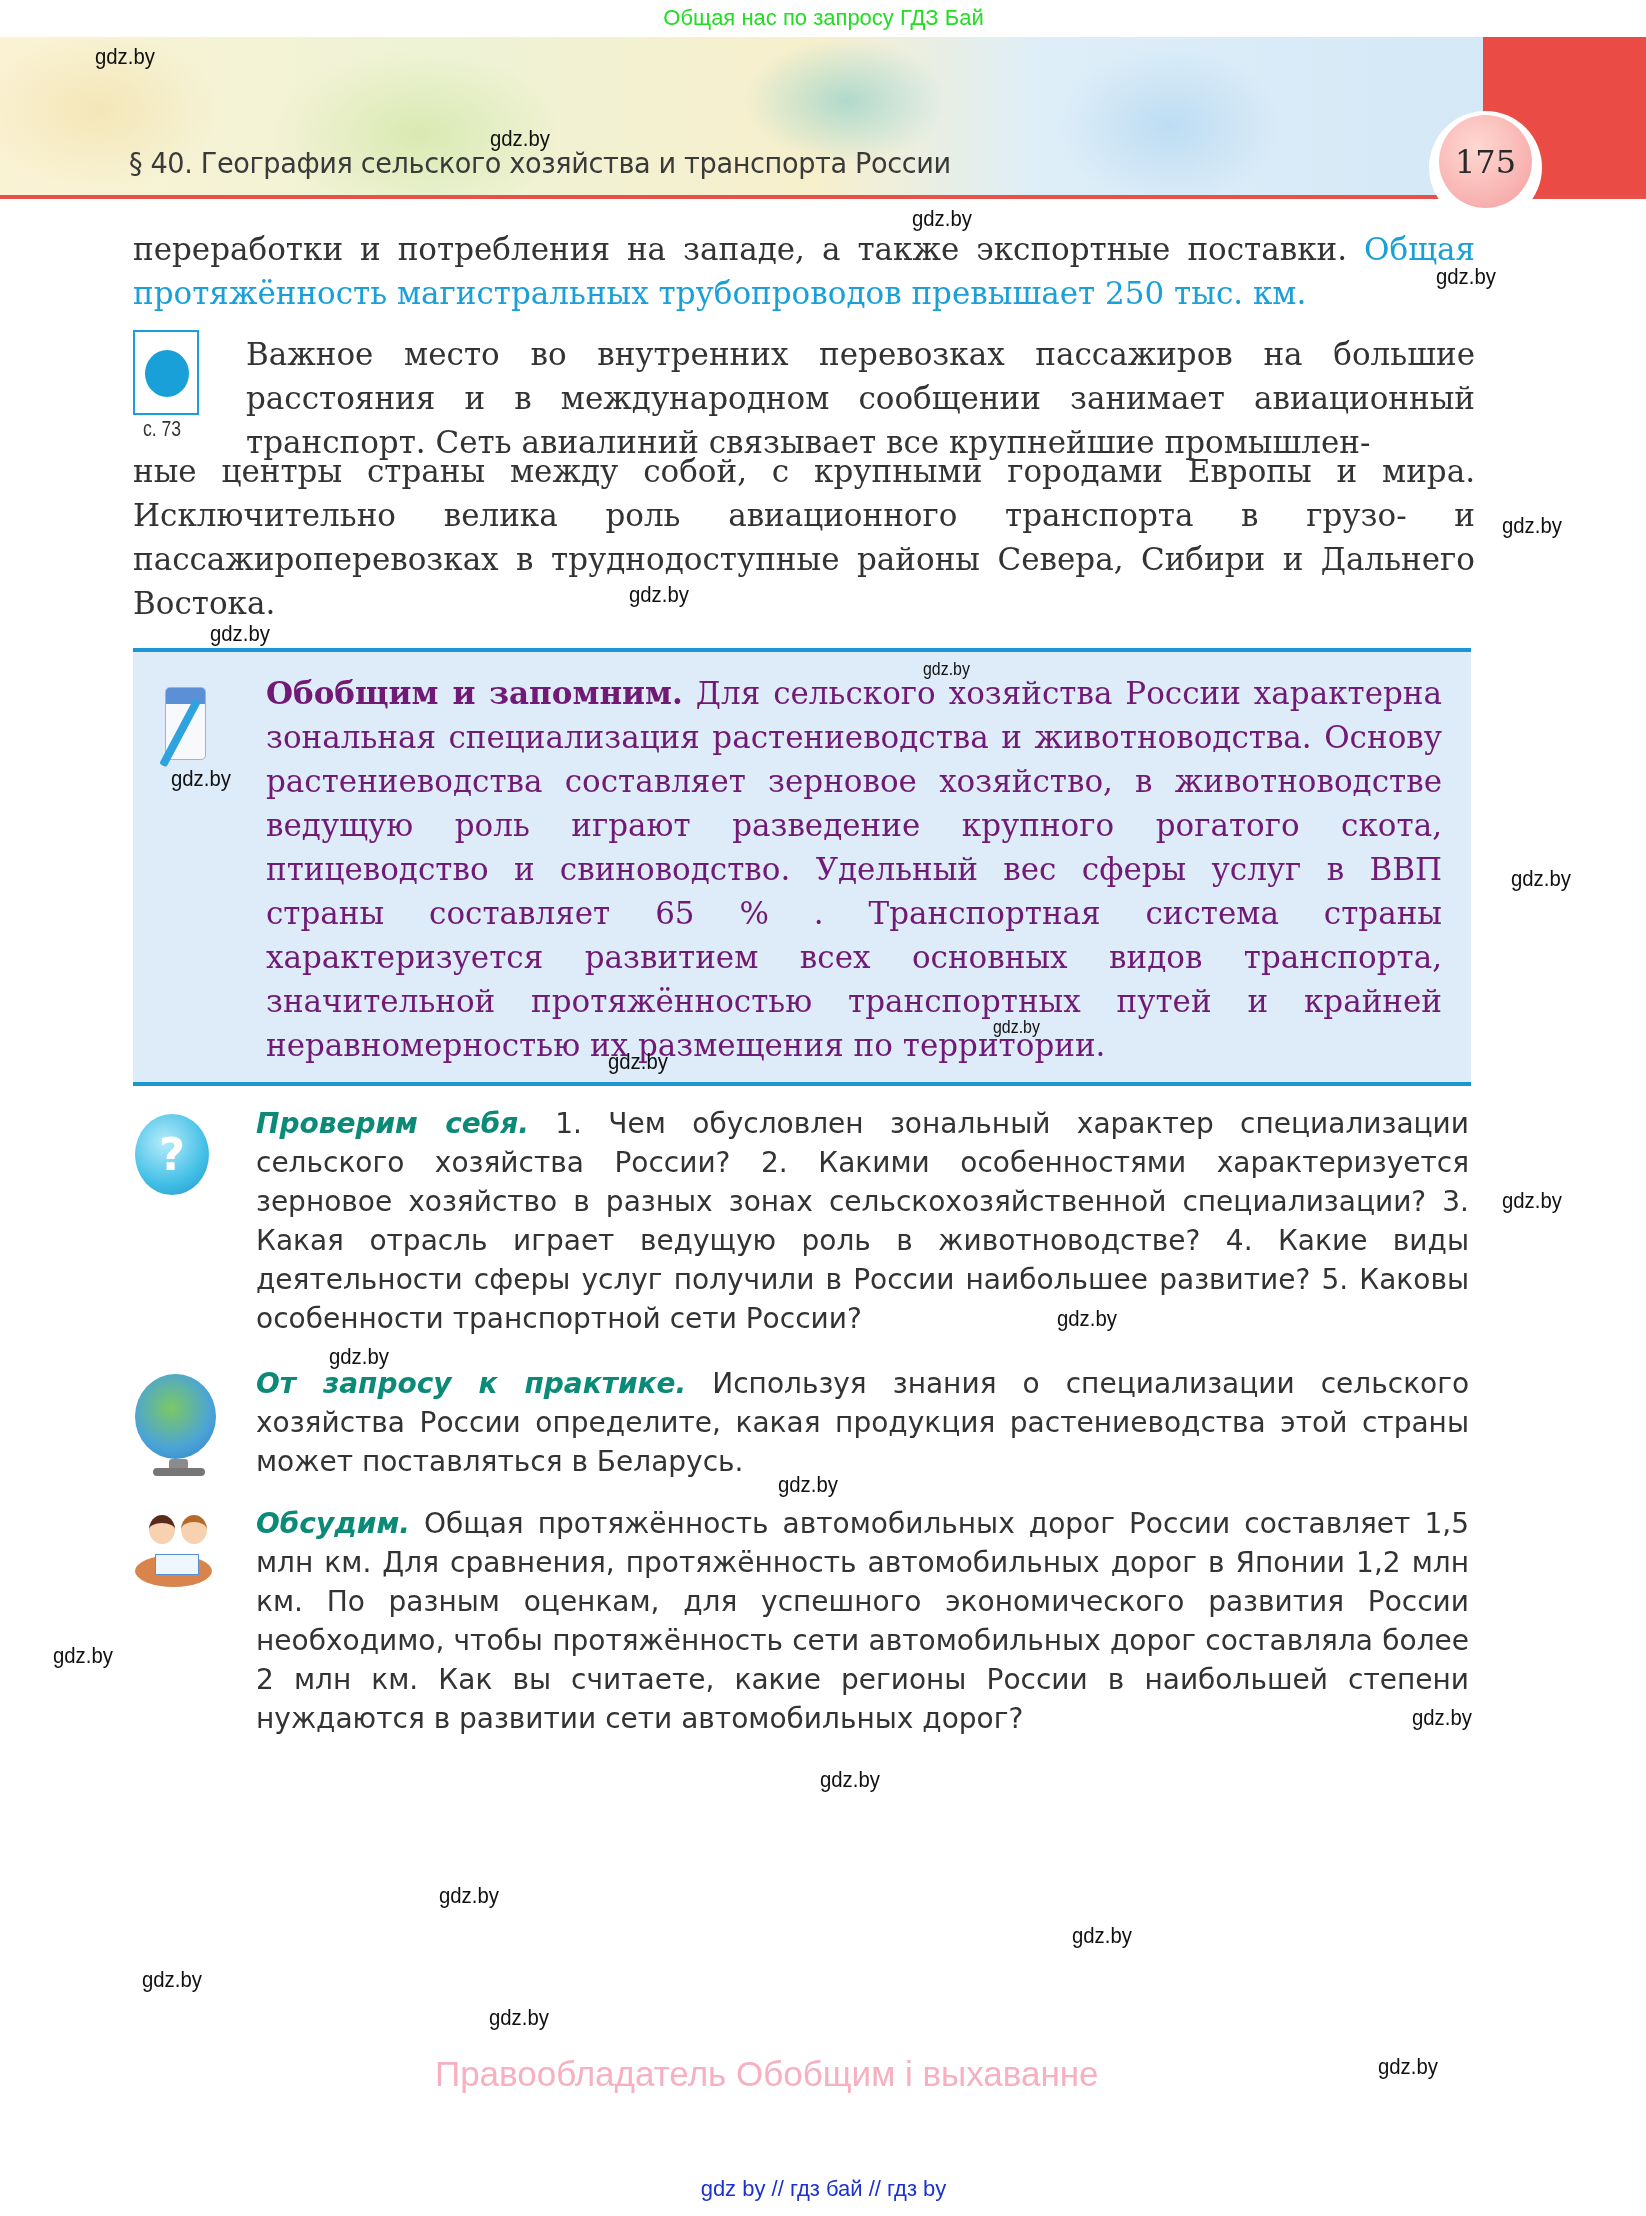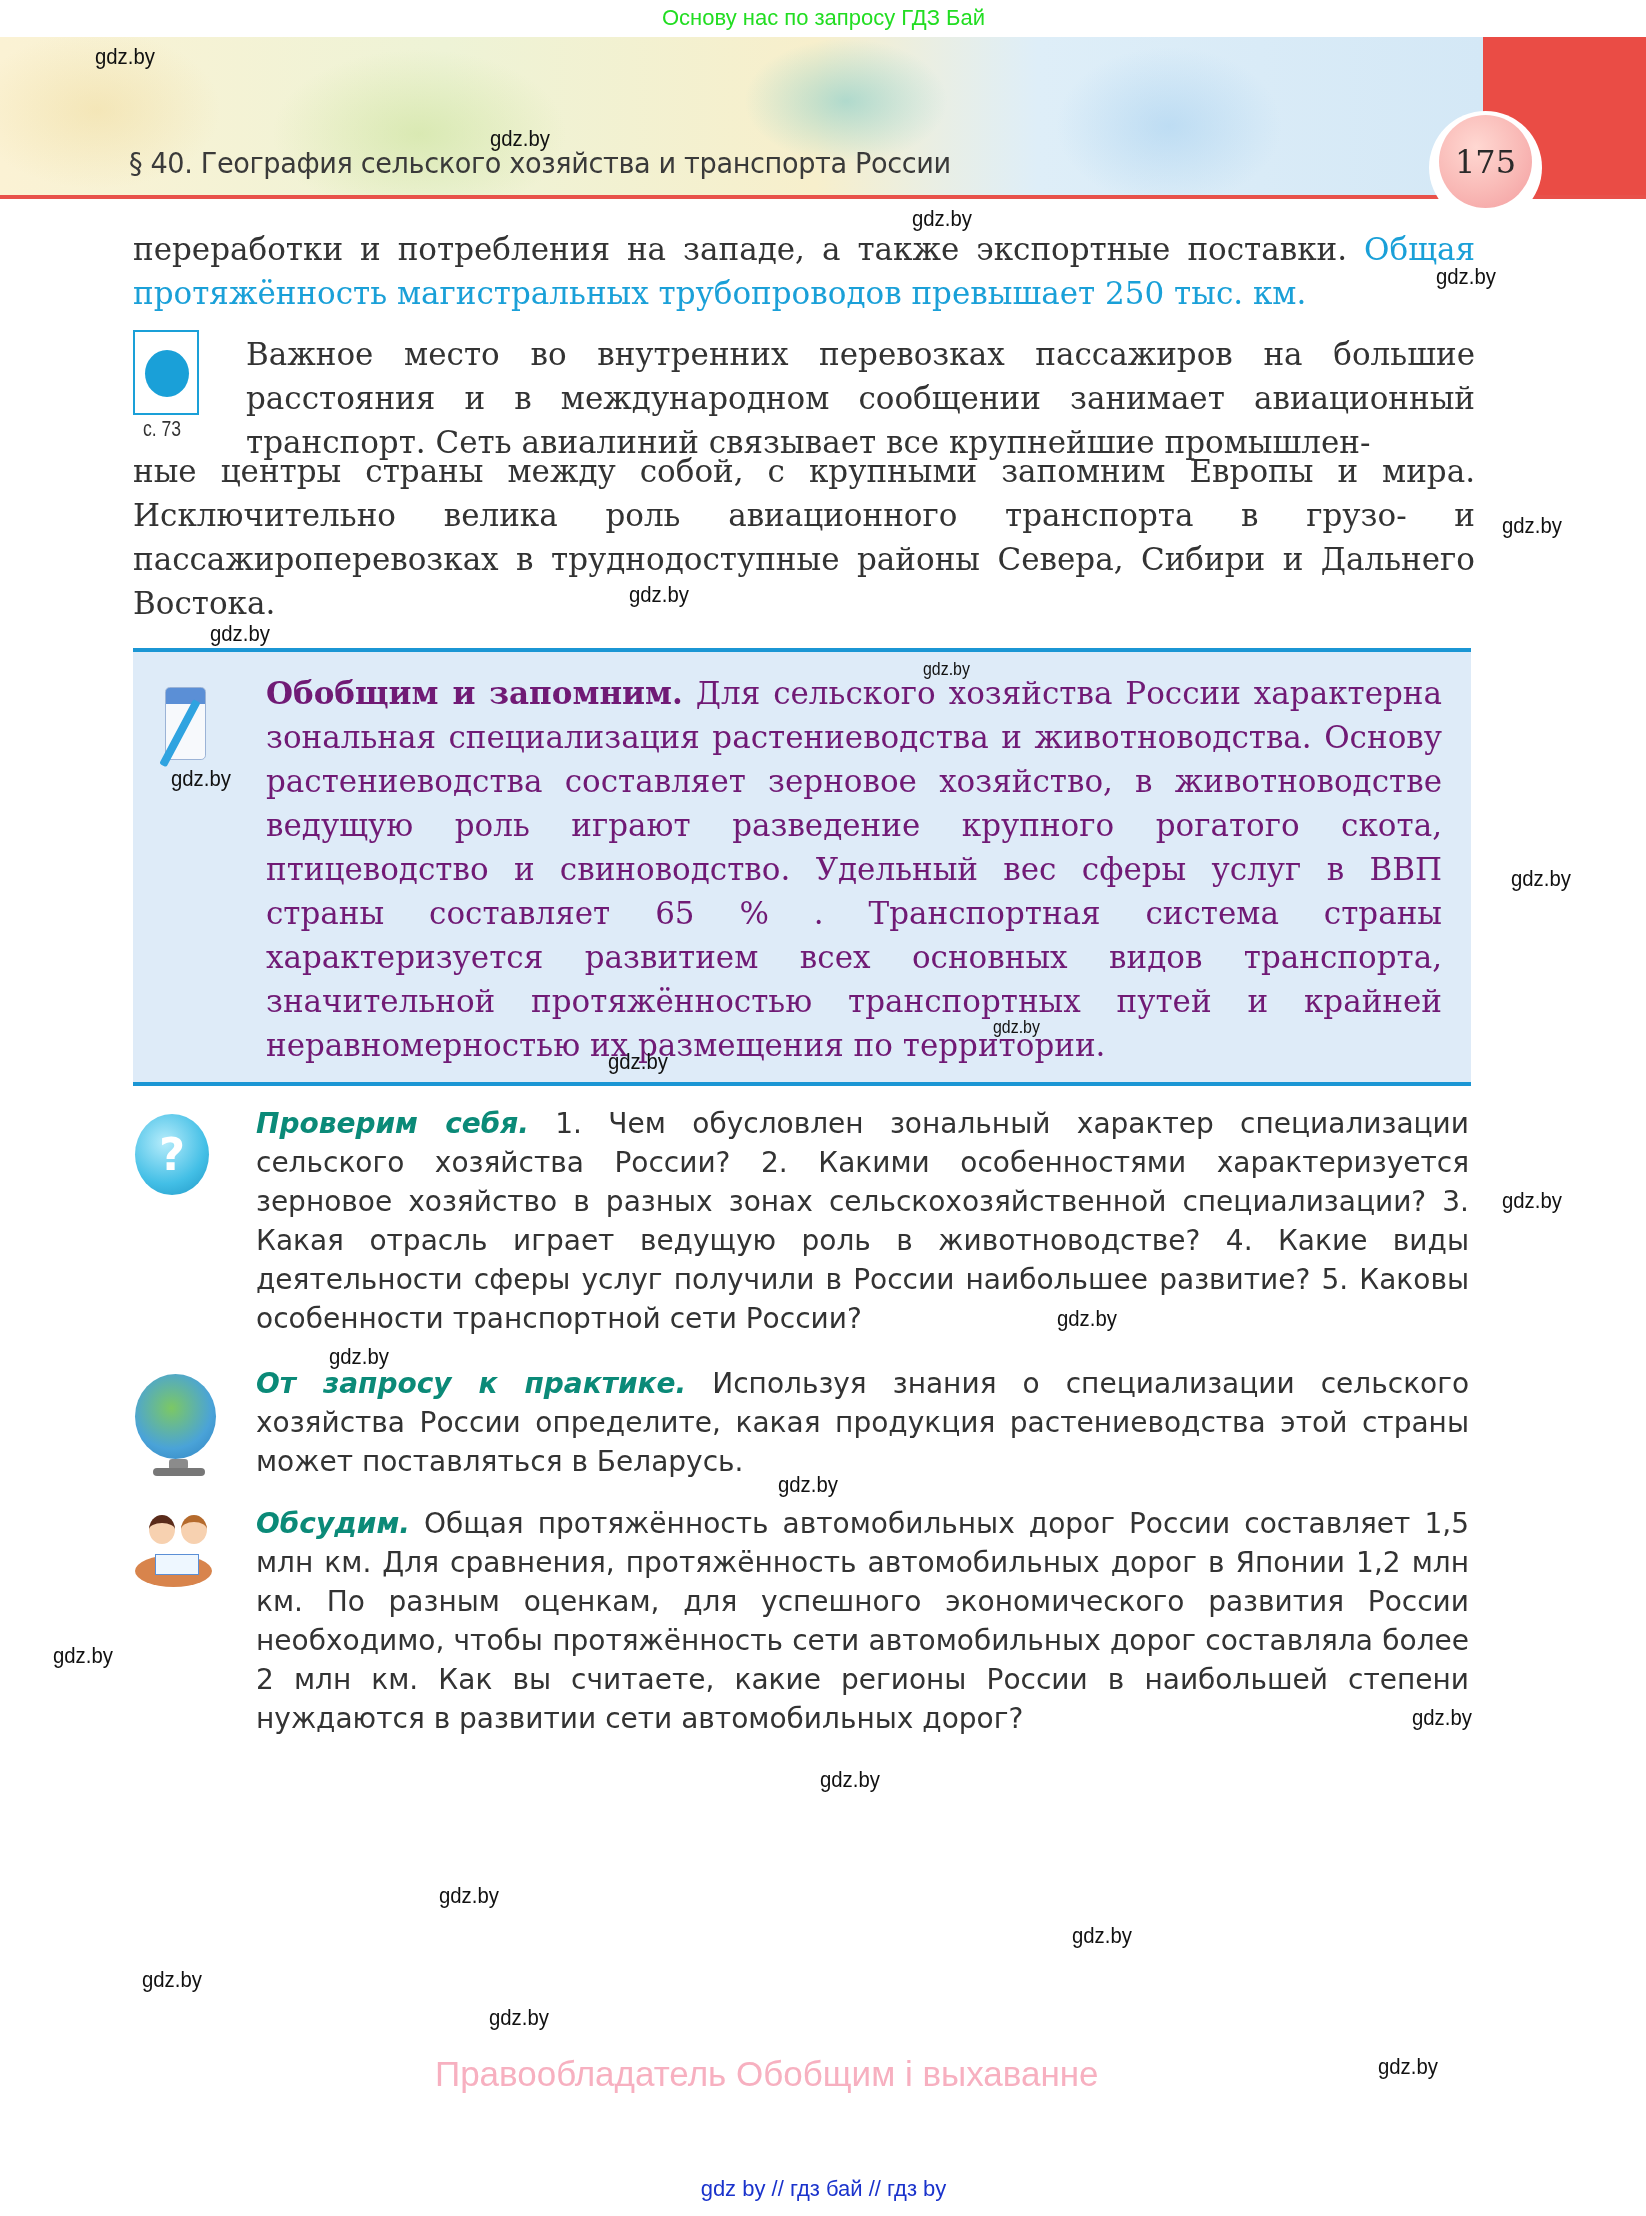--- a/index.html
+++ b/index.html
@@ -54,42 +54,42 @@
   .kids-table { left:135px; top:1555px; width:77px; height:32px; border-radius:50%; background:#d8844c; }
   .kids-book { left:155px; top:1554px; width:42px; height:19.3px; background:#eef7ff; border:1.6px solid #5b8fd6; }
 
   .wm { font-family:"Liberation Sans", sans-serif; font-size:22.6px; color:#111; transform:scaleX(0.9); transform-origin:left; }
   .copyright { left:435px; top:2054px; font-family:"Liberation Sans", sans-serif; font-size:35px; color:#f7b0c0; }
   .footer-links { left:0; top:2176px; width:1647px; text-align:center; font-family:"Liberation Sans", sans-serif; font-size:22px; color:#1a33cc; }
 </style>
 </head>
 <body>
 
-<div class="abs top-banner">Основу нас по запросу ГДЗ Бай</div>
+<div class="abs top-banner">Общая нас по запросу ГДЗ Бай</div>
 
 <div class="abs header-band"></div>
 <div class="abs header-red-block"></div>
 <div class="abs header-rule"></div>
 <div class="abs section-title">§ 40. География сельского хозяйства и транспорта России</div>
 <div class="abs page-num-ring"></div>
 <div class="abs page-num-globe">
   <span class="page-num">175</span>
 </div>
 
 <div class="abs serif-para p1">
   <span>переработки и потребления на западе, а также экспортные поставки. </span><span class="blue-text">Общая протяжённость магистральных трубопроводов превышает 250 тыс. км.</span>
 </div>
 
 <div class="abs atlas-icon">
   <div class="atlas-globe"></div>
 </div>
 <div class="abs atlas-label">с. 73</div>
 
 <div class="abs serif-para p2">Важное место во внутренних перевозках пассажиров на большие расстояния и в международном сообщении занимает авиационный транспорт. Сеть авиалиний связывает все крупнейшие промышлен-</div>
-<div class="abs serif-para p2-cont">ные центры страны между собой, с крупными запомним Европы и мира. Исключительно велика роль авиационного транспорта в грузо- и пассажироперевозках в труднодоступные районы Севера, Сибири и Дальнего Востока.</div>
+<div class="abs serif-para p2-cont">ные центры страны между собой, с крупными городами Европы и мира. Исключительно велика роль авиационного транспорта в грузо- и пассажироперевозках в труднодоступные районы Севера, Сибири и Дальнего Востока.</div>
 
 <div class="abs summary-box"></div>
 <div class="abs summary-icon"></div>
 <div class="abs summary-pencil"></div>
 <div class="abs summary-text">
   <span class="summary-first"><span class="summary-heading">Обобщим и запомним.</span><span> Для сельского хозяйства России характерна зональная специализация растениеводства и животноводства. Основу растениеводства составляет зерновое хозяйство, в животноводстве ведущую роль играют разведение крупного рогатого скота, птицеводство и свиноводство. Удельный вес сферы услуг в ВВП страны составляет 65 % . Транспортная система страны характеризуется развитием всех основных видов транспорта, значительной протяжённостью транспортных путей и крайней неравномерностью их размещения по территории.</span></span>
 </div>
 
 <div class="abs question-icon">?</div>
 <div class="abs sans-block q-block">

